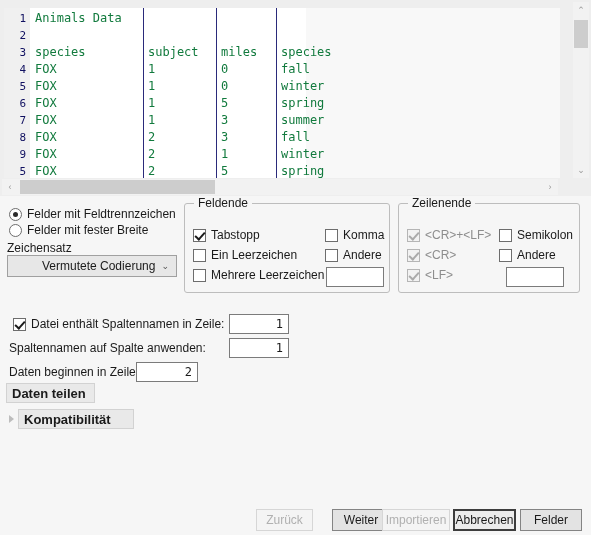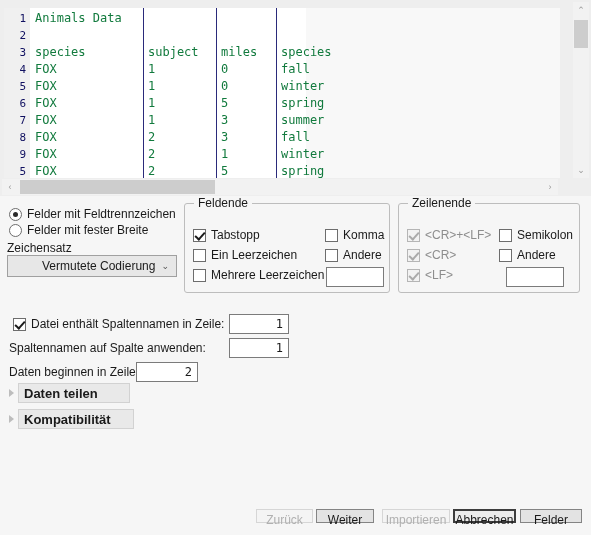--- a/index.html
+++ b/index.html
@@ -220,21 +220,21 @@
   .tri {
     position: absolute;
     width: 0; height: 0;
     border-left: 5px solid #bdbdbd;
     border-top: 4px solid transparent;
     border-bottom: 4px solid transparent;
   }
 
   .btn {
     position: absolute;
-    height: 14px;
+    height: 22px;
     background: #e3e3e3;
     border: 1px solid #848484;
     box-sizing: border-box;
     text-align: center;
     font-size: 12px;
     line-height: 20px;
     color: #1a1a1a;
   }
   .btn.disabled { background: #f4f4f4; border-color: #d6d6d6; color: #b0b0b0; }
   .btn.default { border: 2px solid #3d3d3d; background: #ececec; line-height: 18px; }
@@ -386,26 +386,26 @@
 <div class="txtfield" style="left:229px;top:338px;width:60px;height:20px">
   <span class="fv">1</span>
 </div>
 
 <div class="lbl" style="left:9px;top:364px">Daten beginnen in Zeile:</div>
 <div class="txtfield" style="left:136px;top:362px;width:62px;height:20px">
   <span class="fv">2</span>
 </div>
 
 <div class="tri" style="left:9px;top:389px"></div>
-<div class="disclosure" style="left:18px;top:383px;width:112px">
+<div class="disclosure" style="left:6px;top:383px;width:89px">
   <span class="dl">Daten teilen</span>
 </div>
 
 <div class="tri" style="left:9px;top:415px"></div>
 <div class="disclosure" style="left:18px;top:409px;width:116px">
   <span class="dl">Kompatibilität</span>
 </div>
 
 <div class="btn disabled" style="left:256px;top:509px;width:57px">Zurück</div>
-<div class="btn" style="left:316px;top:509px;width:58px">Weiter</div>
+<div class="btn" style="left:332px;top:509px;width:58px">Weiter</div>
 <div class="btn disabled" style="left:382px;top:509px;width:68px">Importieren</div>
 <div class="btn default" style="left:453px;top:509px;width:63px">Abbrechen</div>
 <div class="btn" style="left:520px;top:509px;width:62px">Felder</div>
 
 </body></html>

